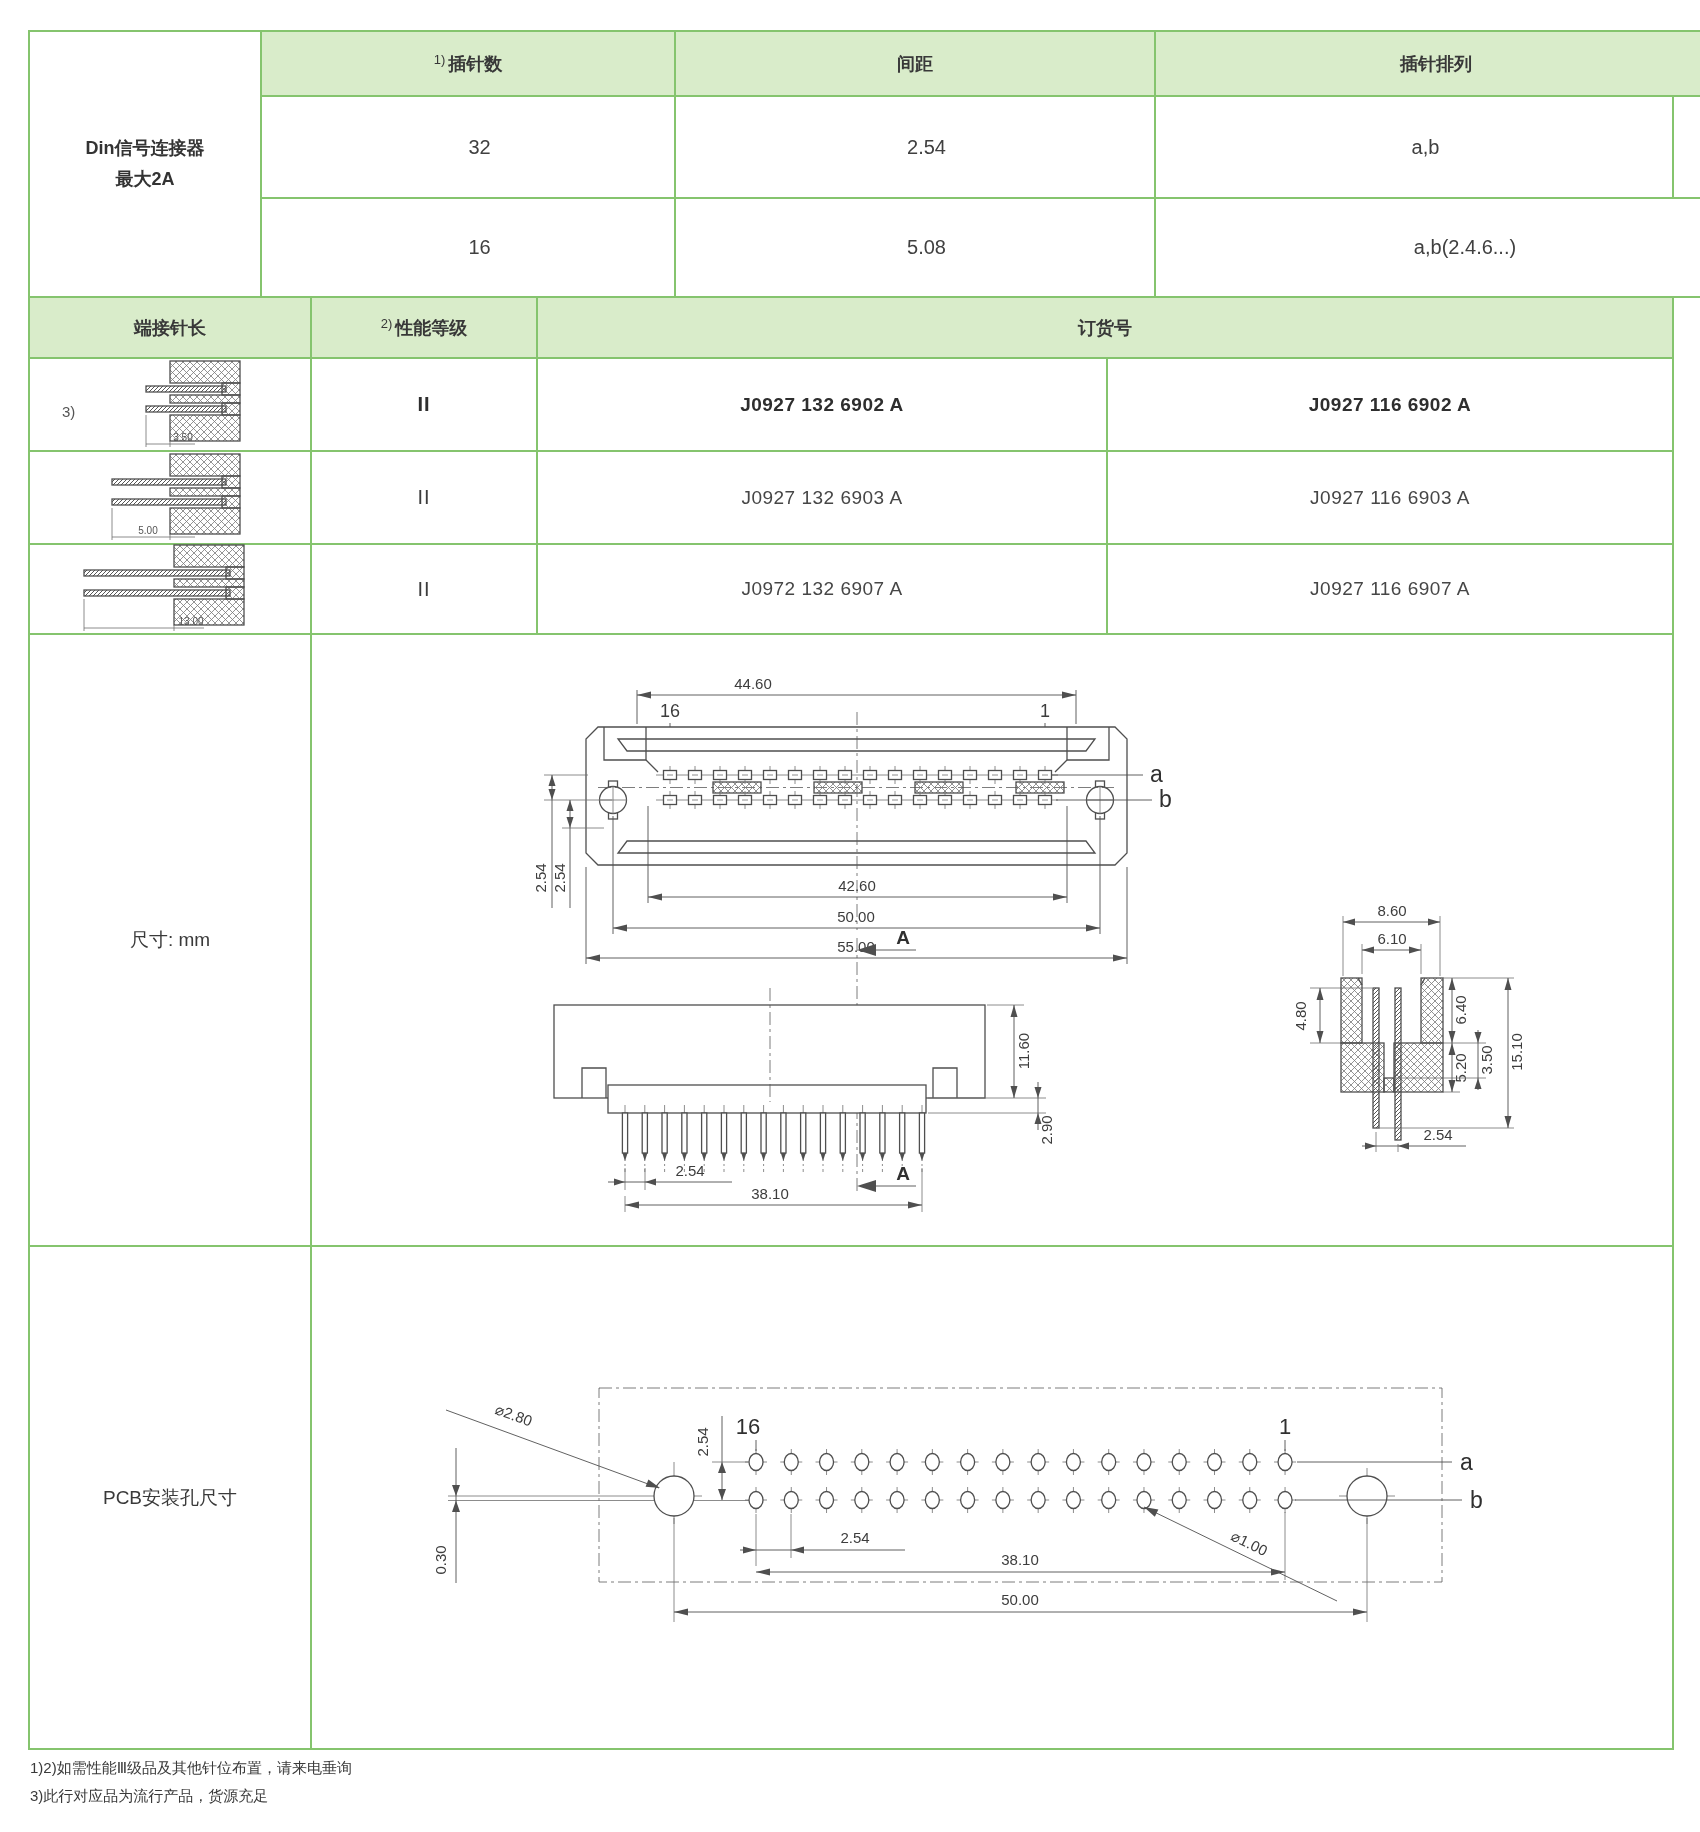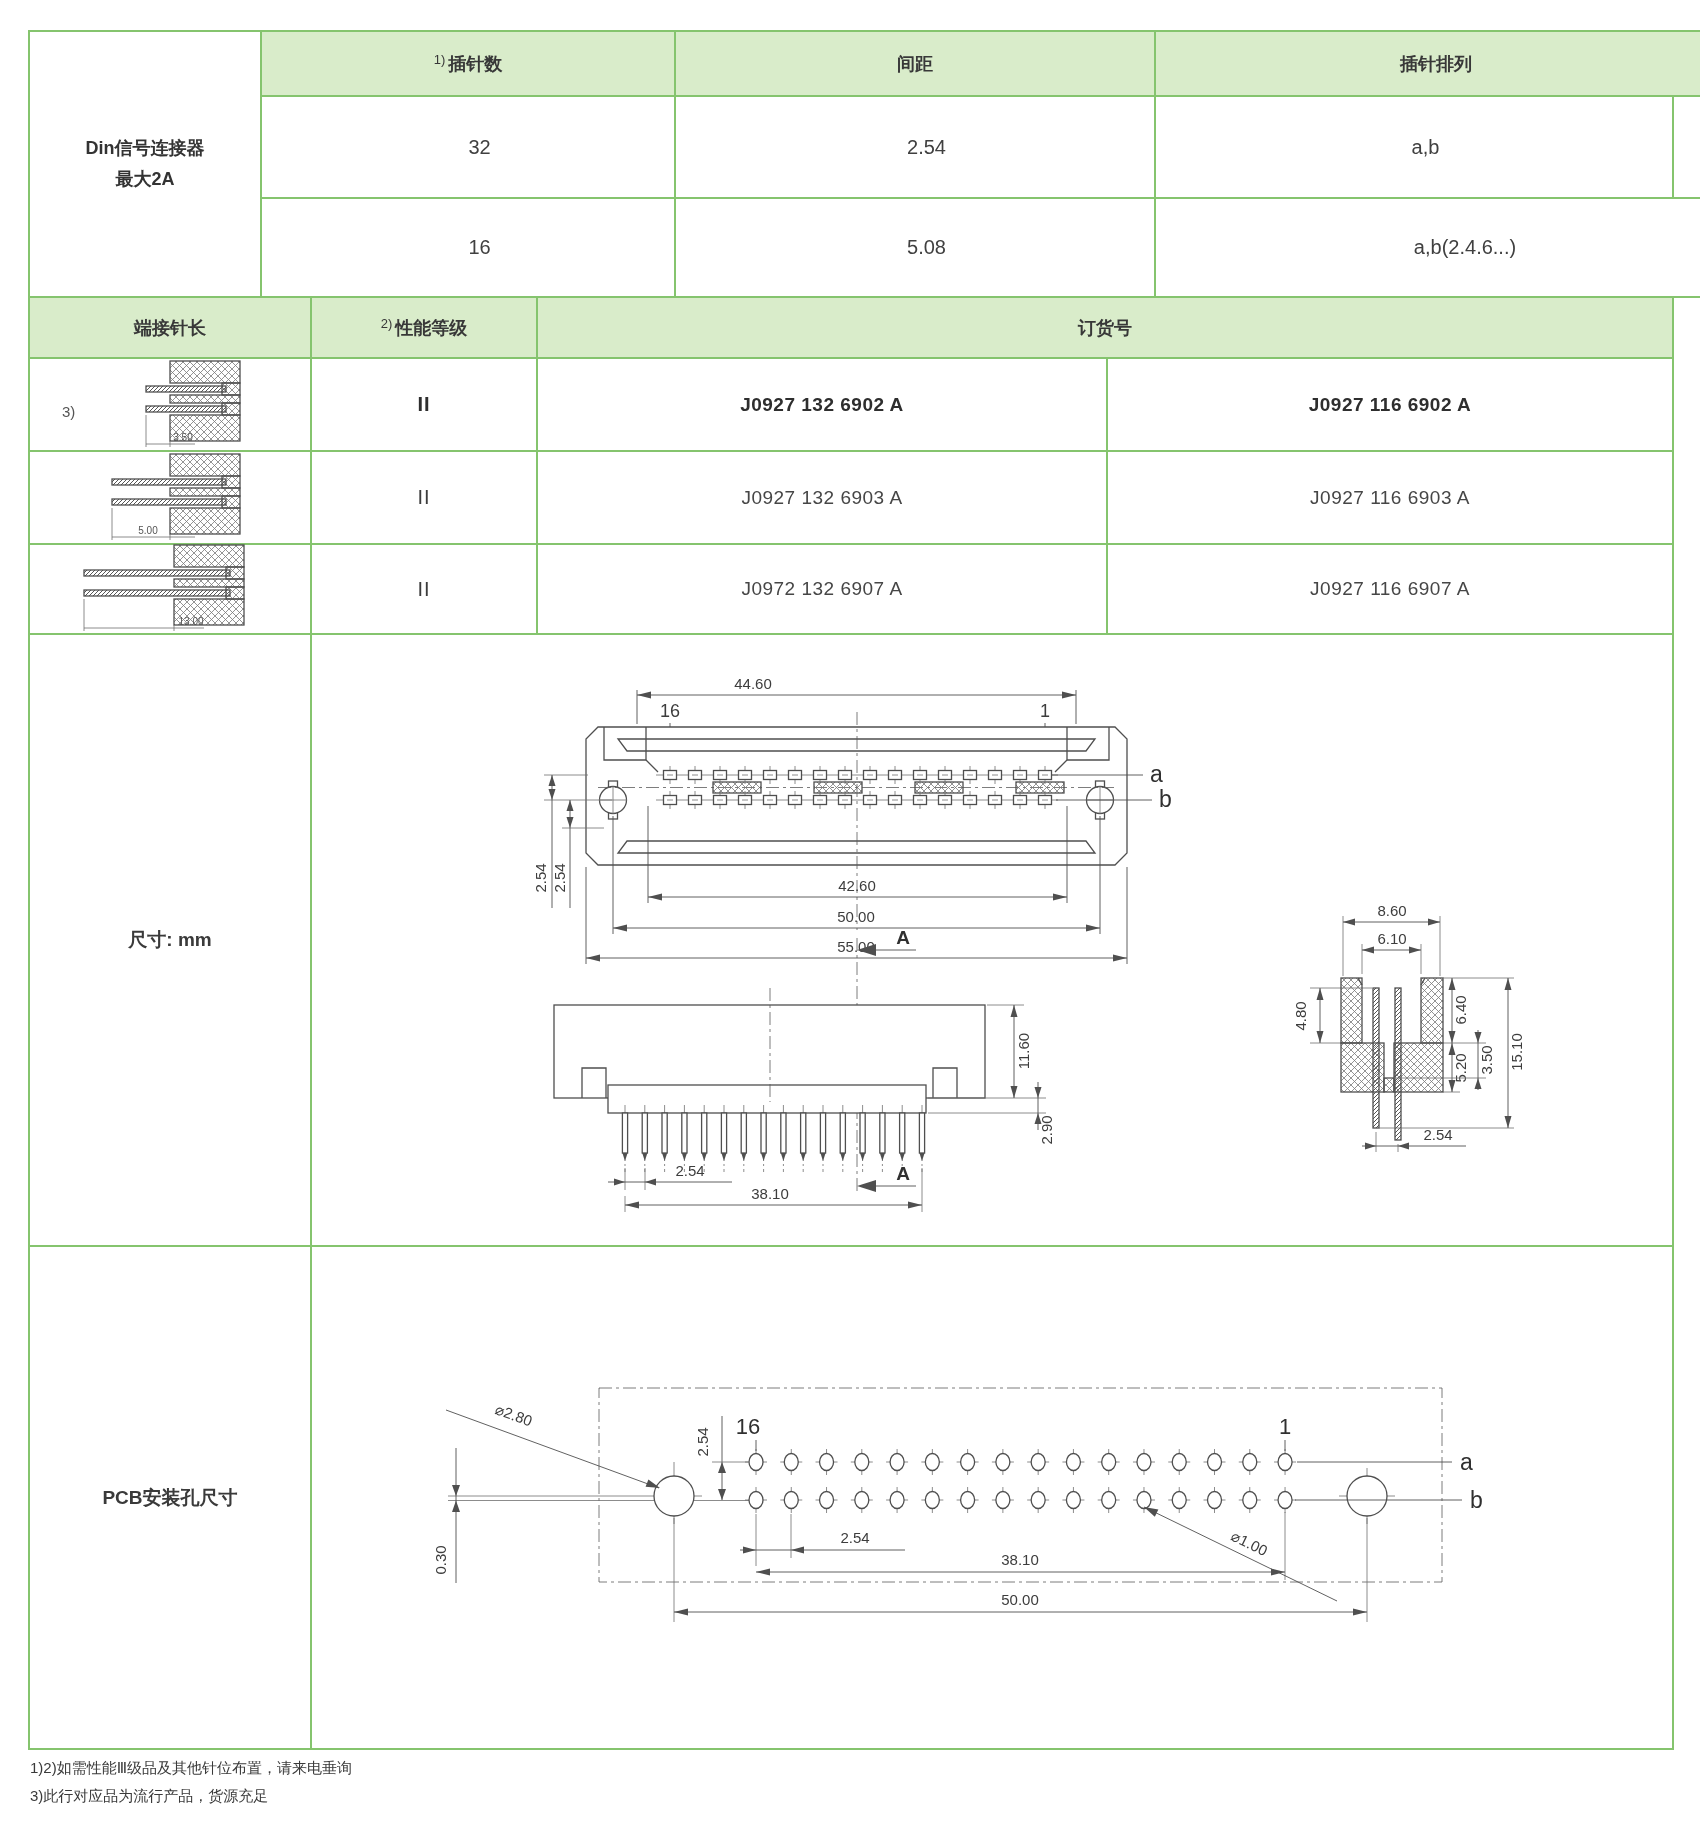--- a/index.html
+++ b/index.html
@@ -6,21 +6,21 @@
   body{width:1700px;height:1832px;position:relative;font-family:"Liberation Sans",sans-serif;color:#3c3c3c;}
   .cell{position:absolute;box-sizing:border-box;border:2px solid #85c46e;background:#fff;
         display:flex;align-items:center;justify-content:center;text-align:center;}
   .head{background:#d9ecca;font-weight:bold;font-size:18px;color:#383838;}
   .head .sup{font-size:13px;font-weight:normal;margin-right:3px;position:relative;top:-4px;}
   .val{font-size:20px;color:#404040;padding-left:23px;}
   .ord{font-size:19px;color:#464646;letter-spacing:0.5px;}
   .bold{font-weight:700;color:#2e2e2e;}
   .grade{font-size:20px;letter-spacing:1px;}
   .prod{font-weight:bold;font-size:18px;line-height:1.7;color:#333;align-items:center;}
-  .rowlabel{font-size:19px;color:#3a3a3a;font-weight:bold;}
+  .rowlabel{font-size:19px;color:#3a3a3a;}
   .note3{position:absolute;left:32px;top:44px;font-size:15px;color:#555;}
   .fnote{position:absolute;left:30px;font-size:15px;color:#3a3a3a;}
   svg text{font-family:"Liberation Sans",sans-serif;}
   .ln{stroke:#4f4f4f;stroke-width:1.3;}
   .dim{stroke:#4f4f4f;stroke-width:0.9;fill:none;}
   .thin{stroke:#6e6e6e;stroke-width:0.8;fill:none;}
   .cl{stroke:#5c5c5c;stroke-width:0.8;fill:none;stroke-dasharray:13 4 3 4;}
   .clp{stroke:#5c5c5c;stroke-width:0.7;fill:none;stroke-dasharray:8 3 2 3;}
   .ar{fill:#4f4f4f;stroke:none;}
   .dt{font-size:15px;fill:#3d3d3d;text-anchor:middle;}

